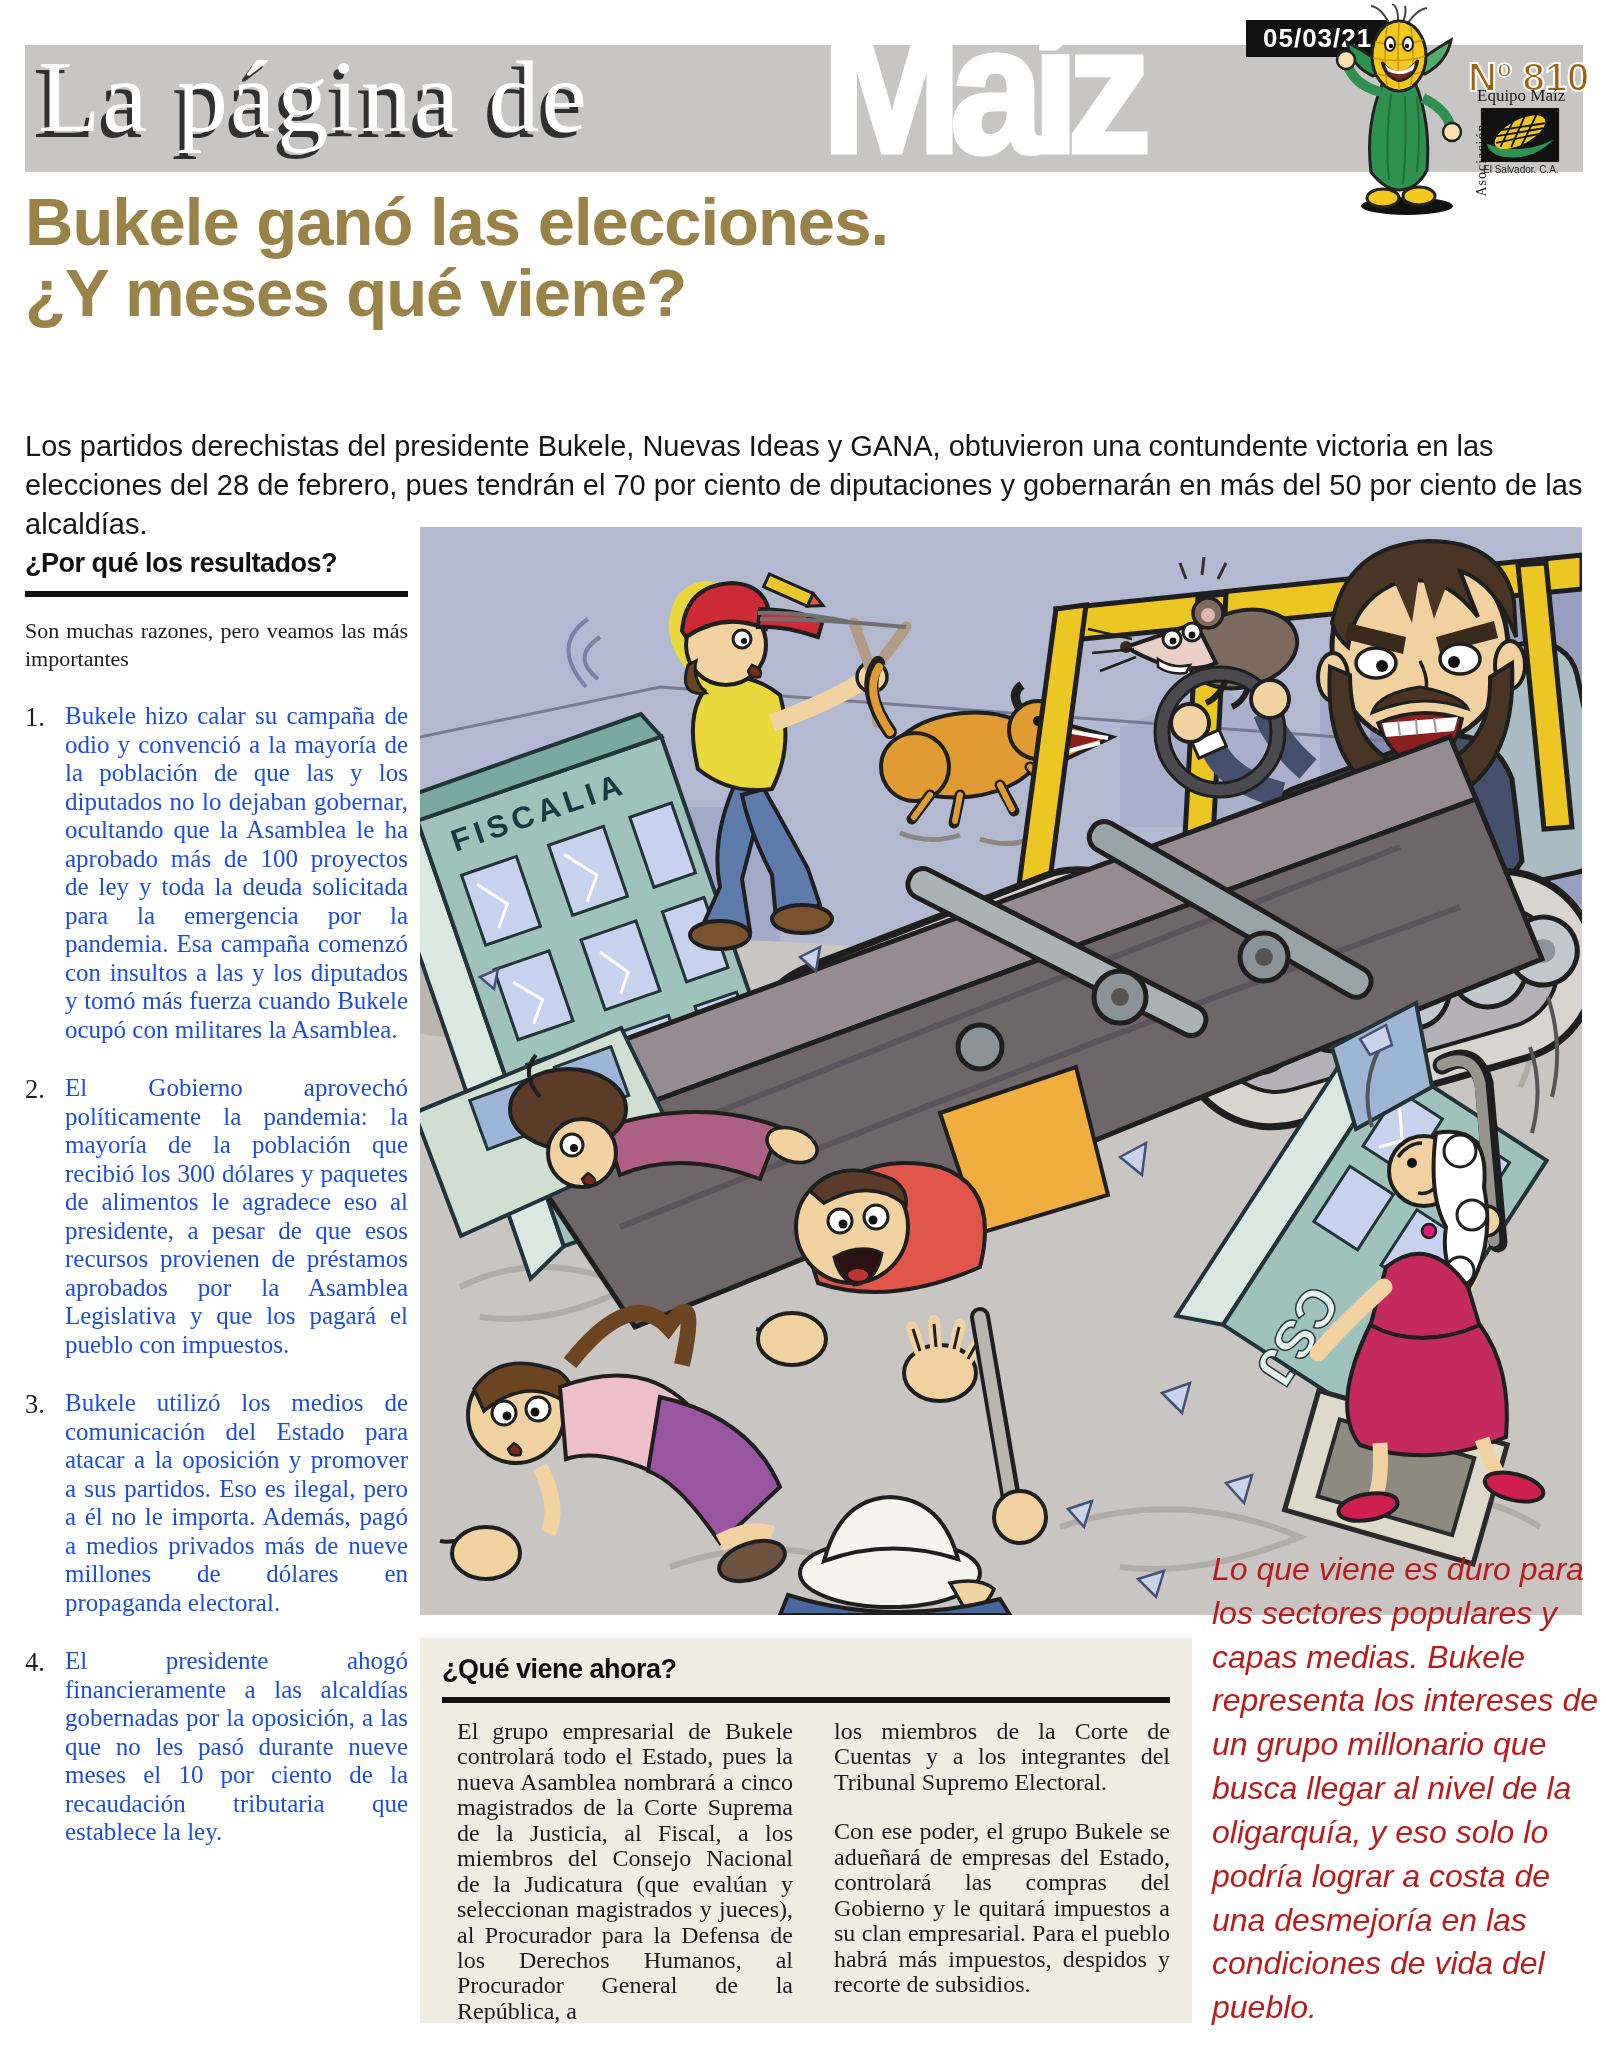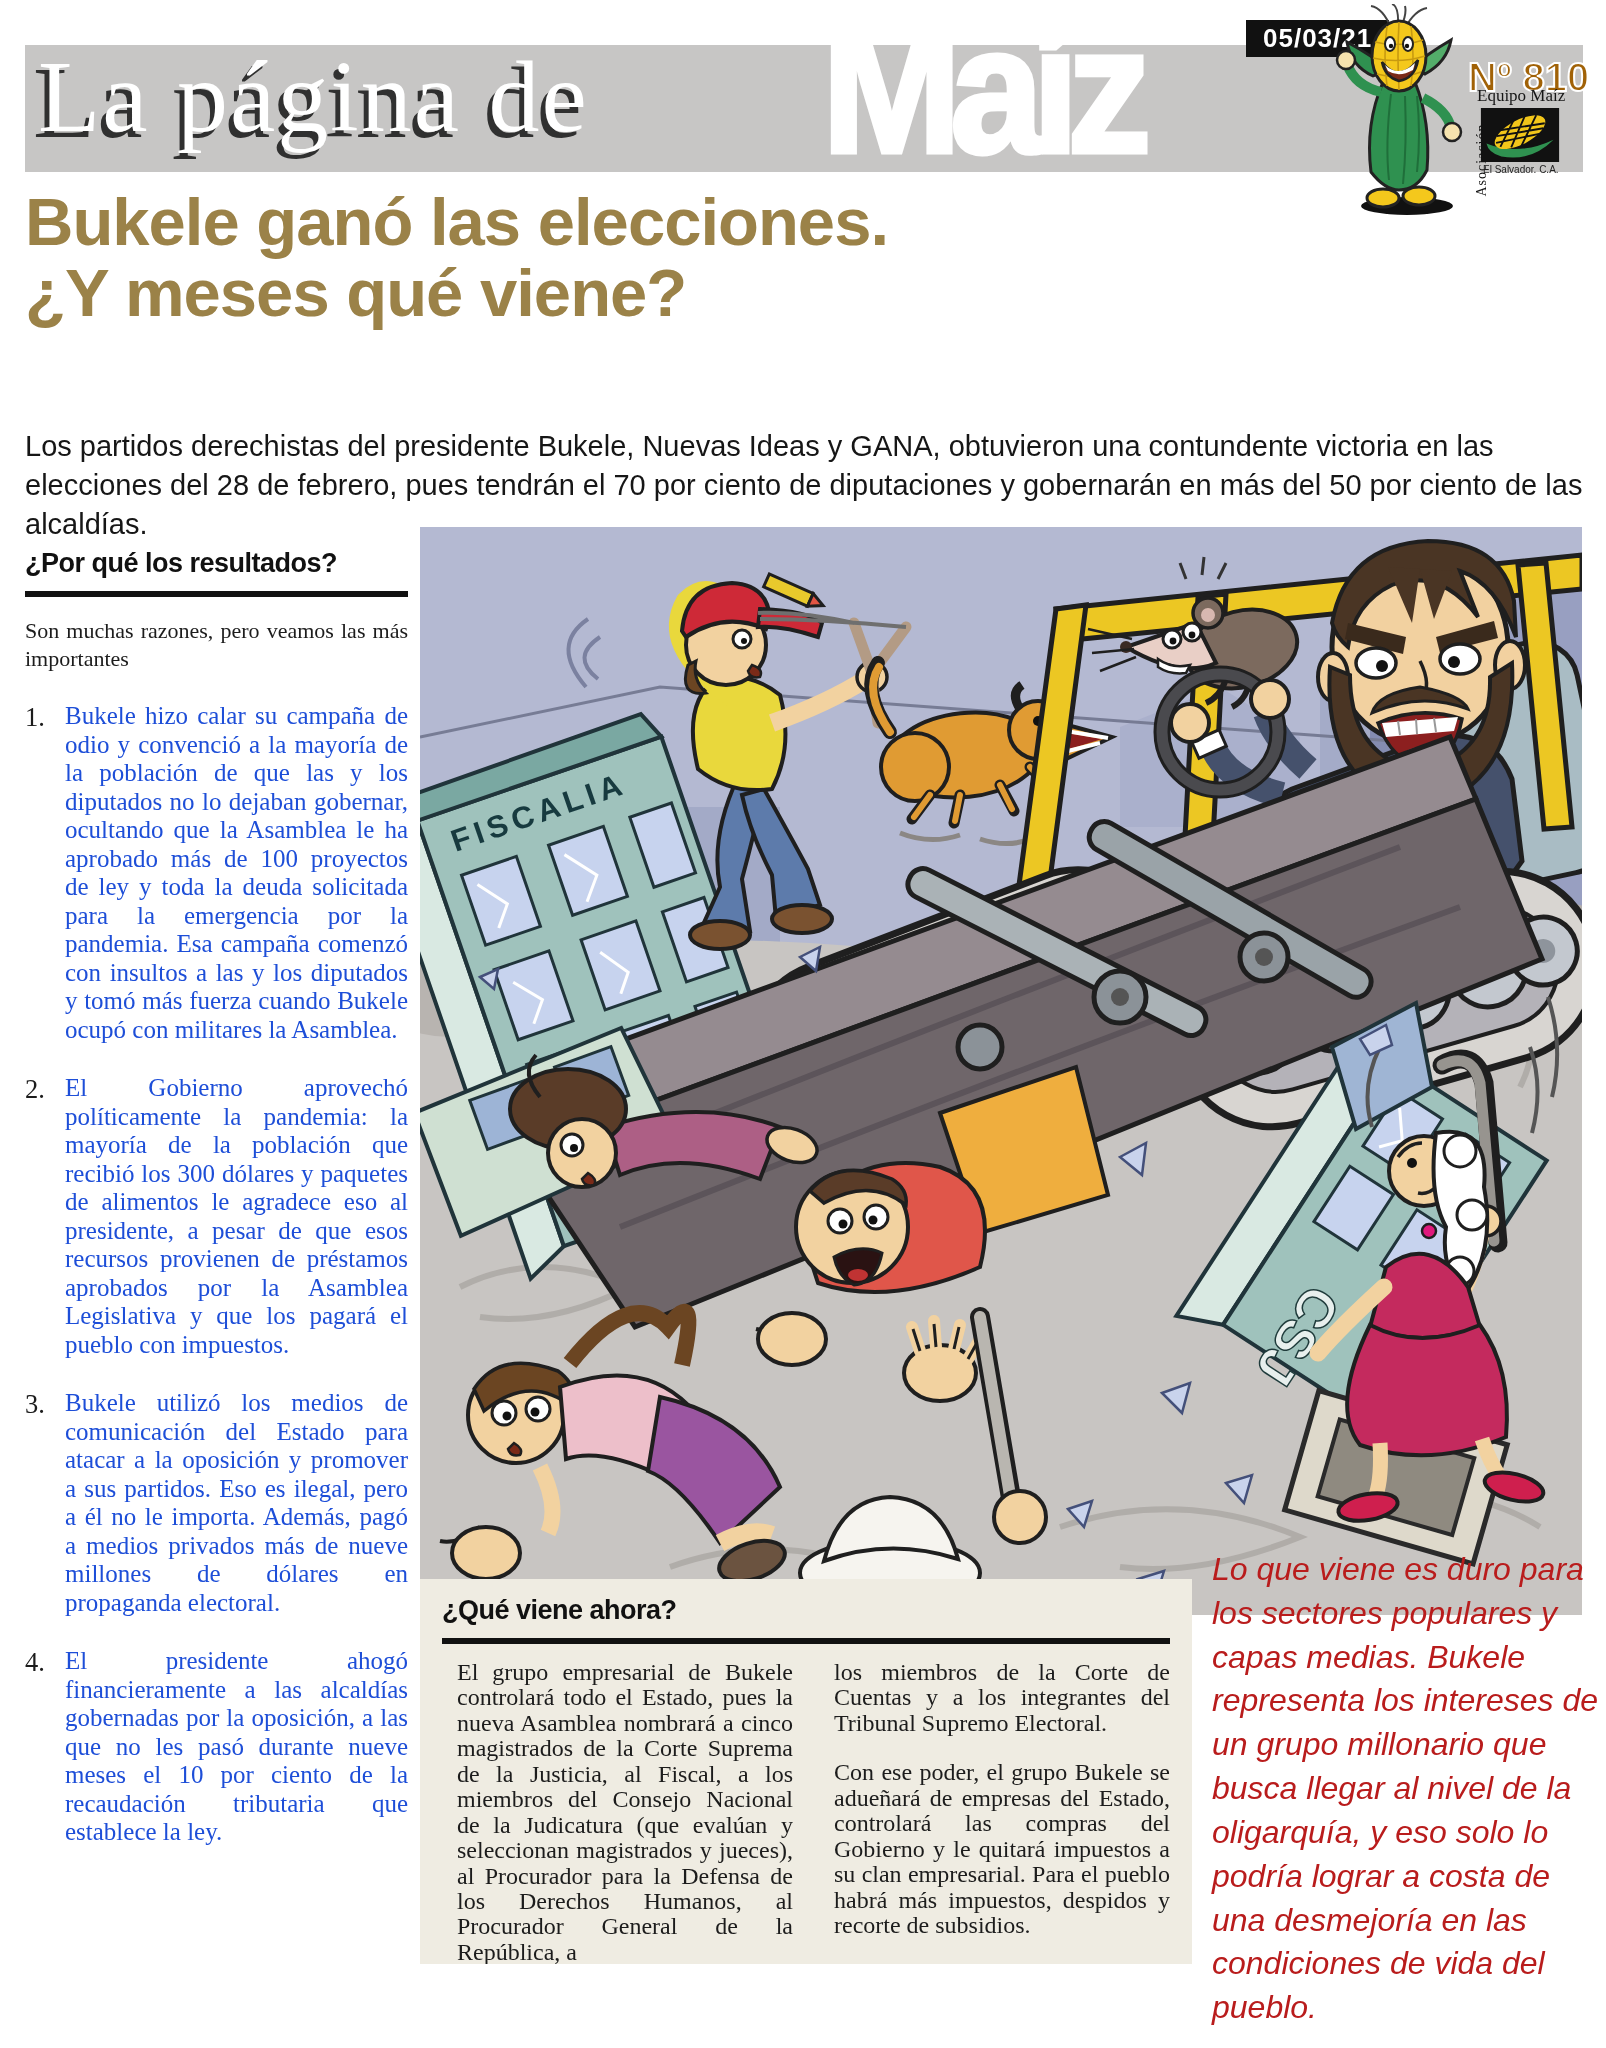--- a/index.html
+++ b/index.html
@@ -32,21 +32,21 @@
   .sec-head{font-weight:bold;font-size:27px;color:#111;margin:0 0 12px 0;letter-spacing:-.5px;}
   .sec-rule{height:6px;background:#111;margin:0 0 20px 0;}
   .lead{font-family:"Liberation Serif",serif;font-size:22px;line-height:1.25;text-align:justify;margin:0 0 30px 0;color:#1c1c1c;}
   .num-item{display:flex;margin:0 0 30px 0;}
   .num-item .num{flex:0 0 40px;font-family:"Liberation Serif",serif;font-size:26.5px;line-height:1.14;color:#1c1c1c;}
   .num-item .txt{flex:1;font-family:"Liberation Serif",serif;font-size:25px;line-height:1.14;
         text-align:justify;color:#1d4ed8;}
   
   .cartoon{position:absolute;left:420px;top:527px;width:1162px;height:1088px;}
   
-  .panel{position:absolute;left:420px;top:1579px;width:772px;height:385px;background:#efece2;
+  .panel{position:absolute;left:420px;top:1638px;width:772px;height:385px;background:#efece2;
         padding:16px 22px;box-sizing:border-box;overflow:hidden;}
   .panel .sec-rule{margin-bottom:16px;}
   .cols{display:flex;gap:26px;}
   .col{flex:1;font-family:"Liberation Serif",serif;font-size:24px;line-height:1.06;text-align:justify;color:#1c1c1c;}
   .col p{margin:0 0 24px 15px;}
   
   .quote{position:absolute;left:1212px;top:1548px;width:392px;font-style:italic;font-size:32px;
         line-height:1.37;color:#b91c1c;}
   svg text{font-family:"Liberation Sans",sans-serif;}
 </style>

